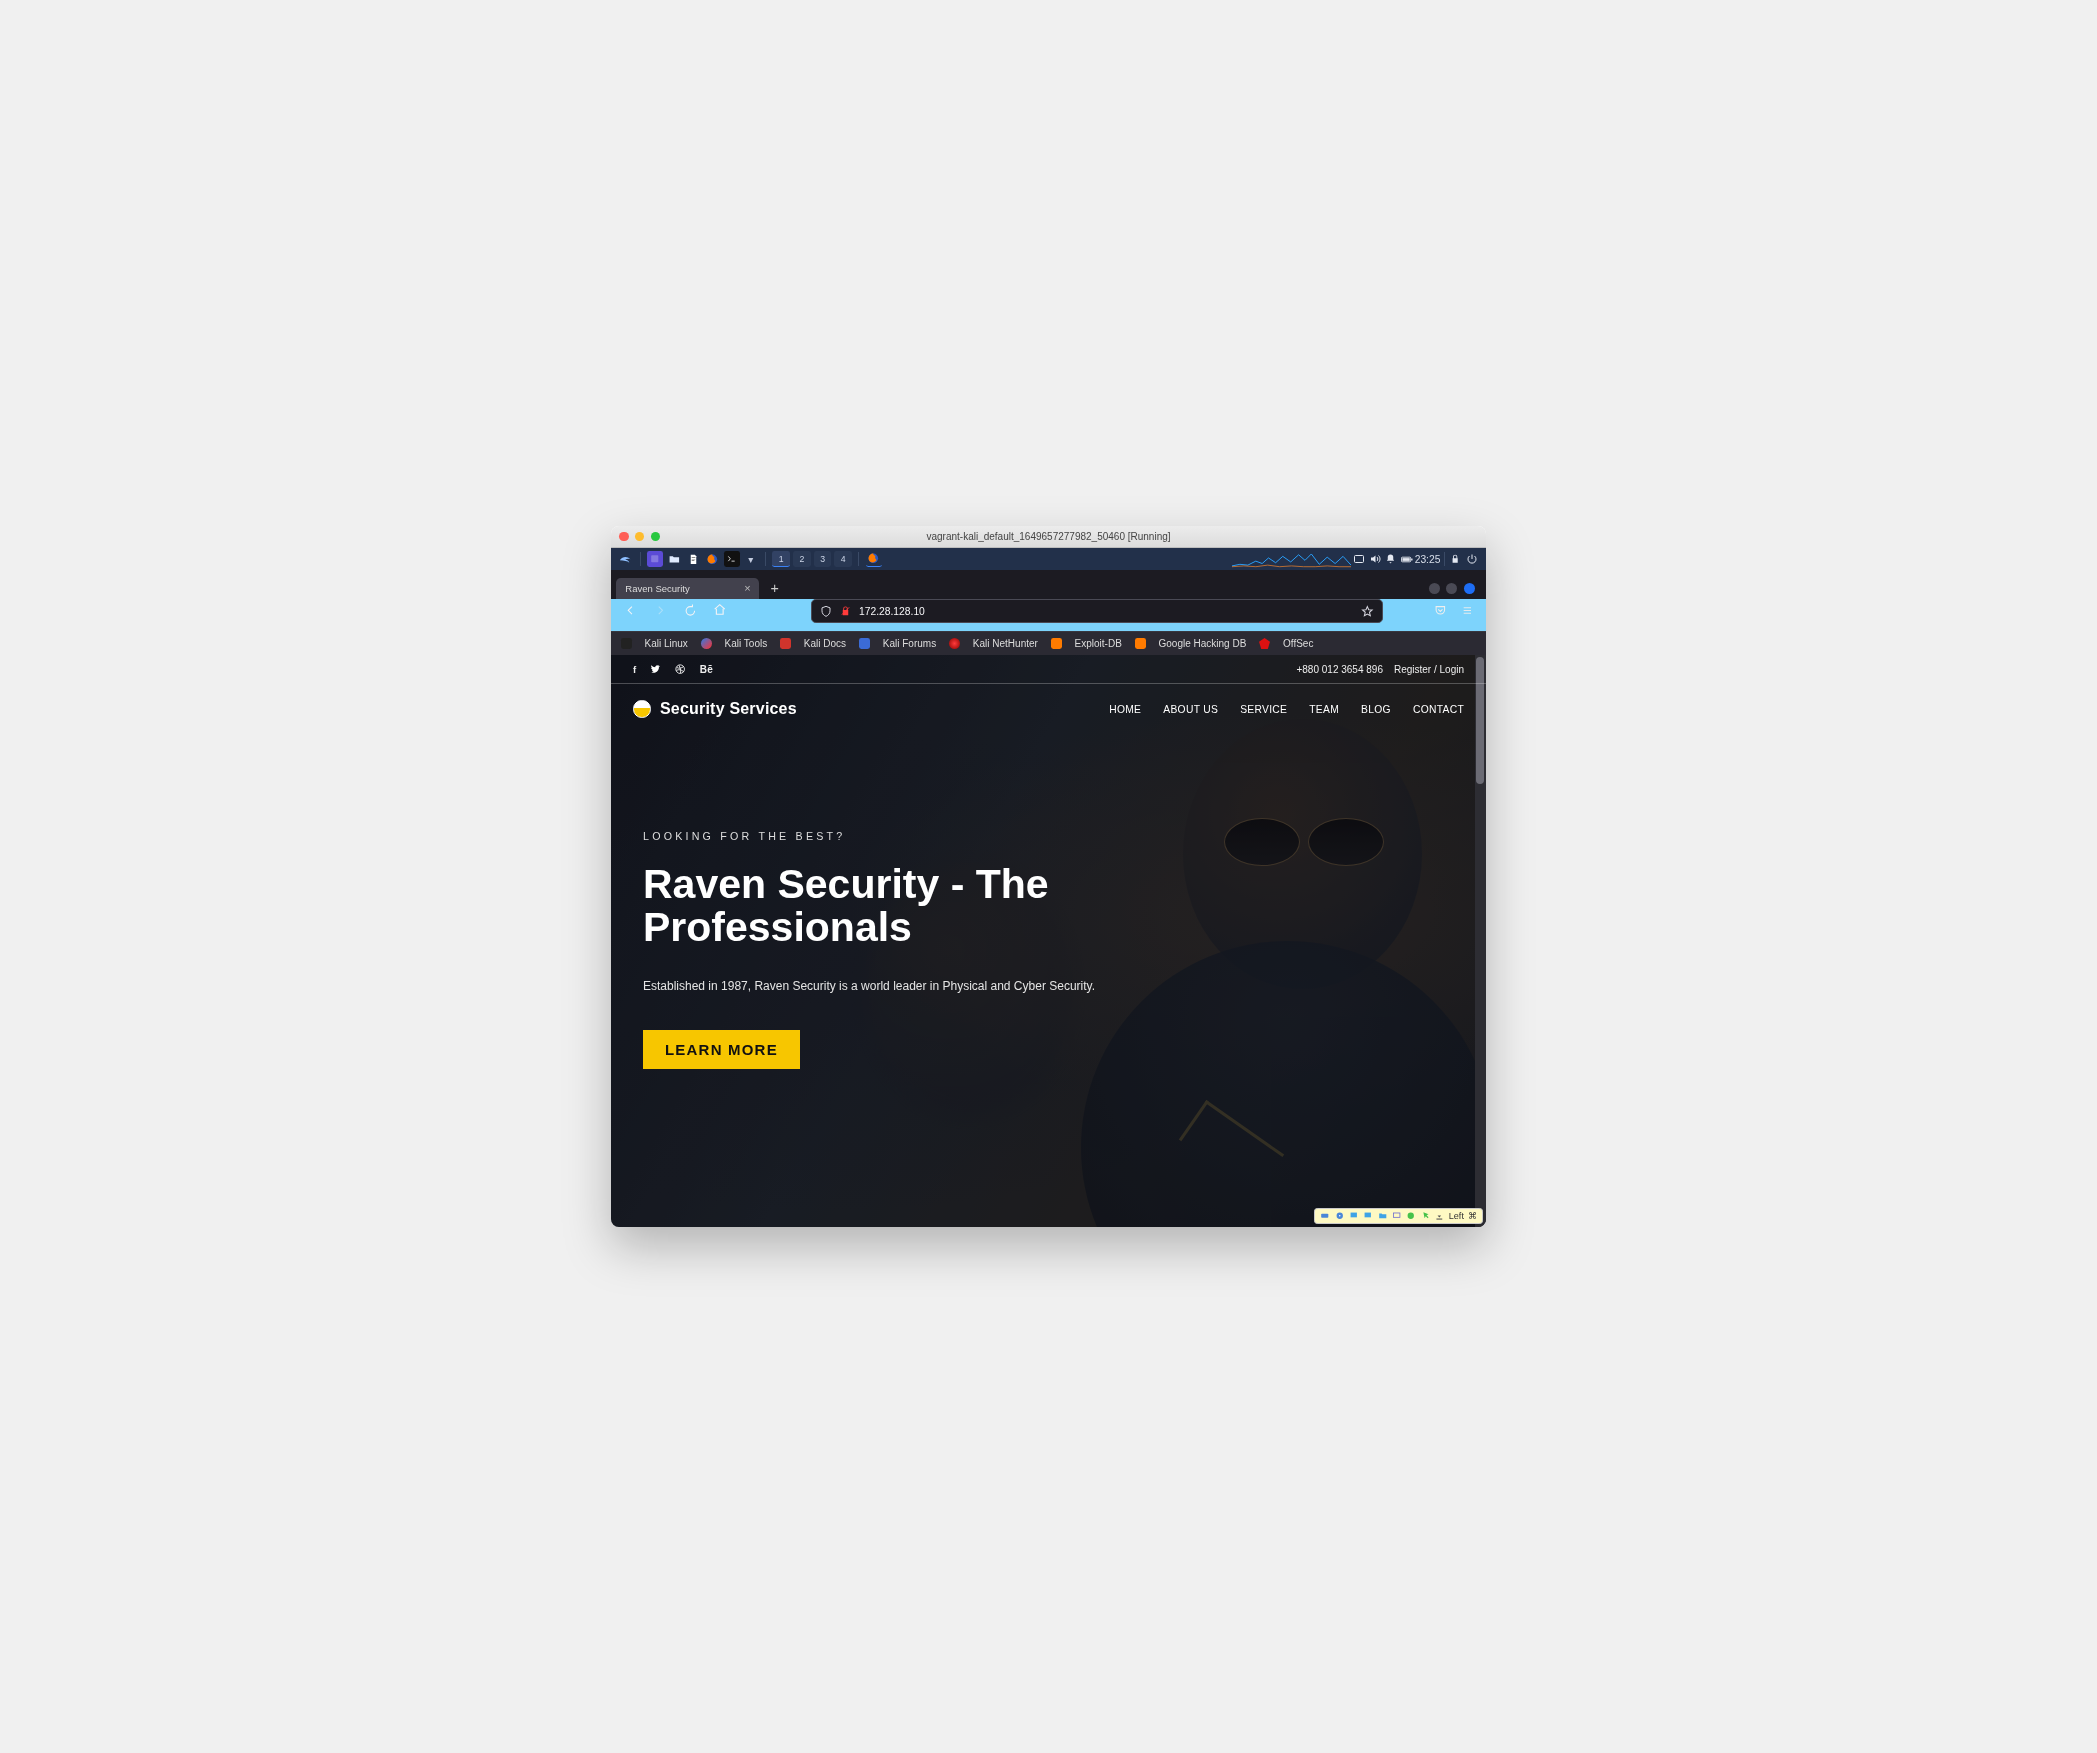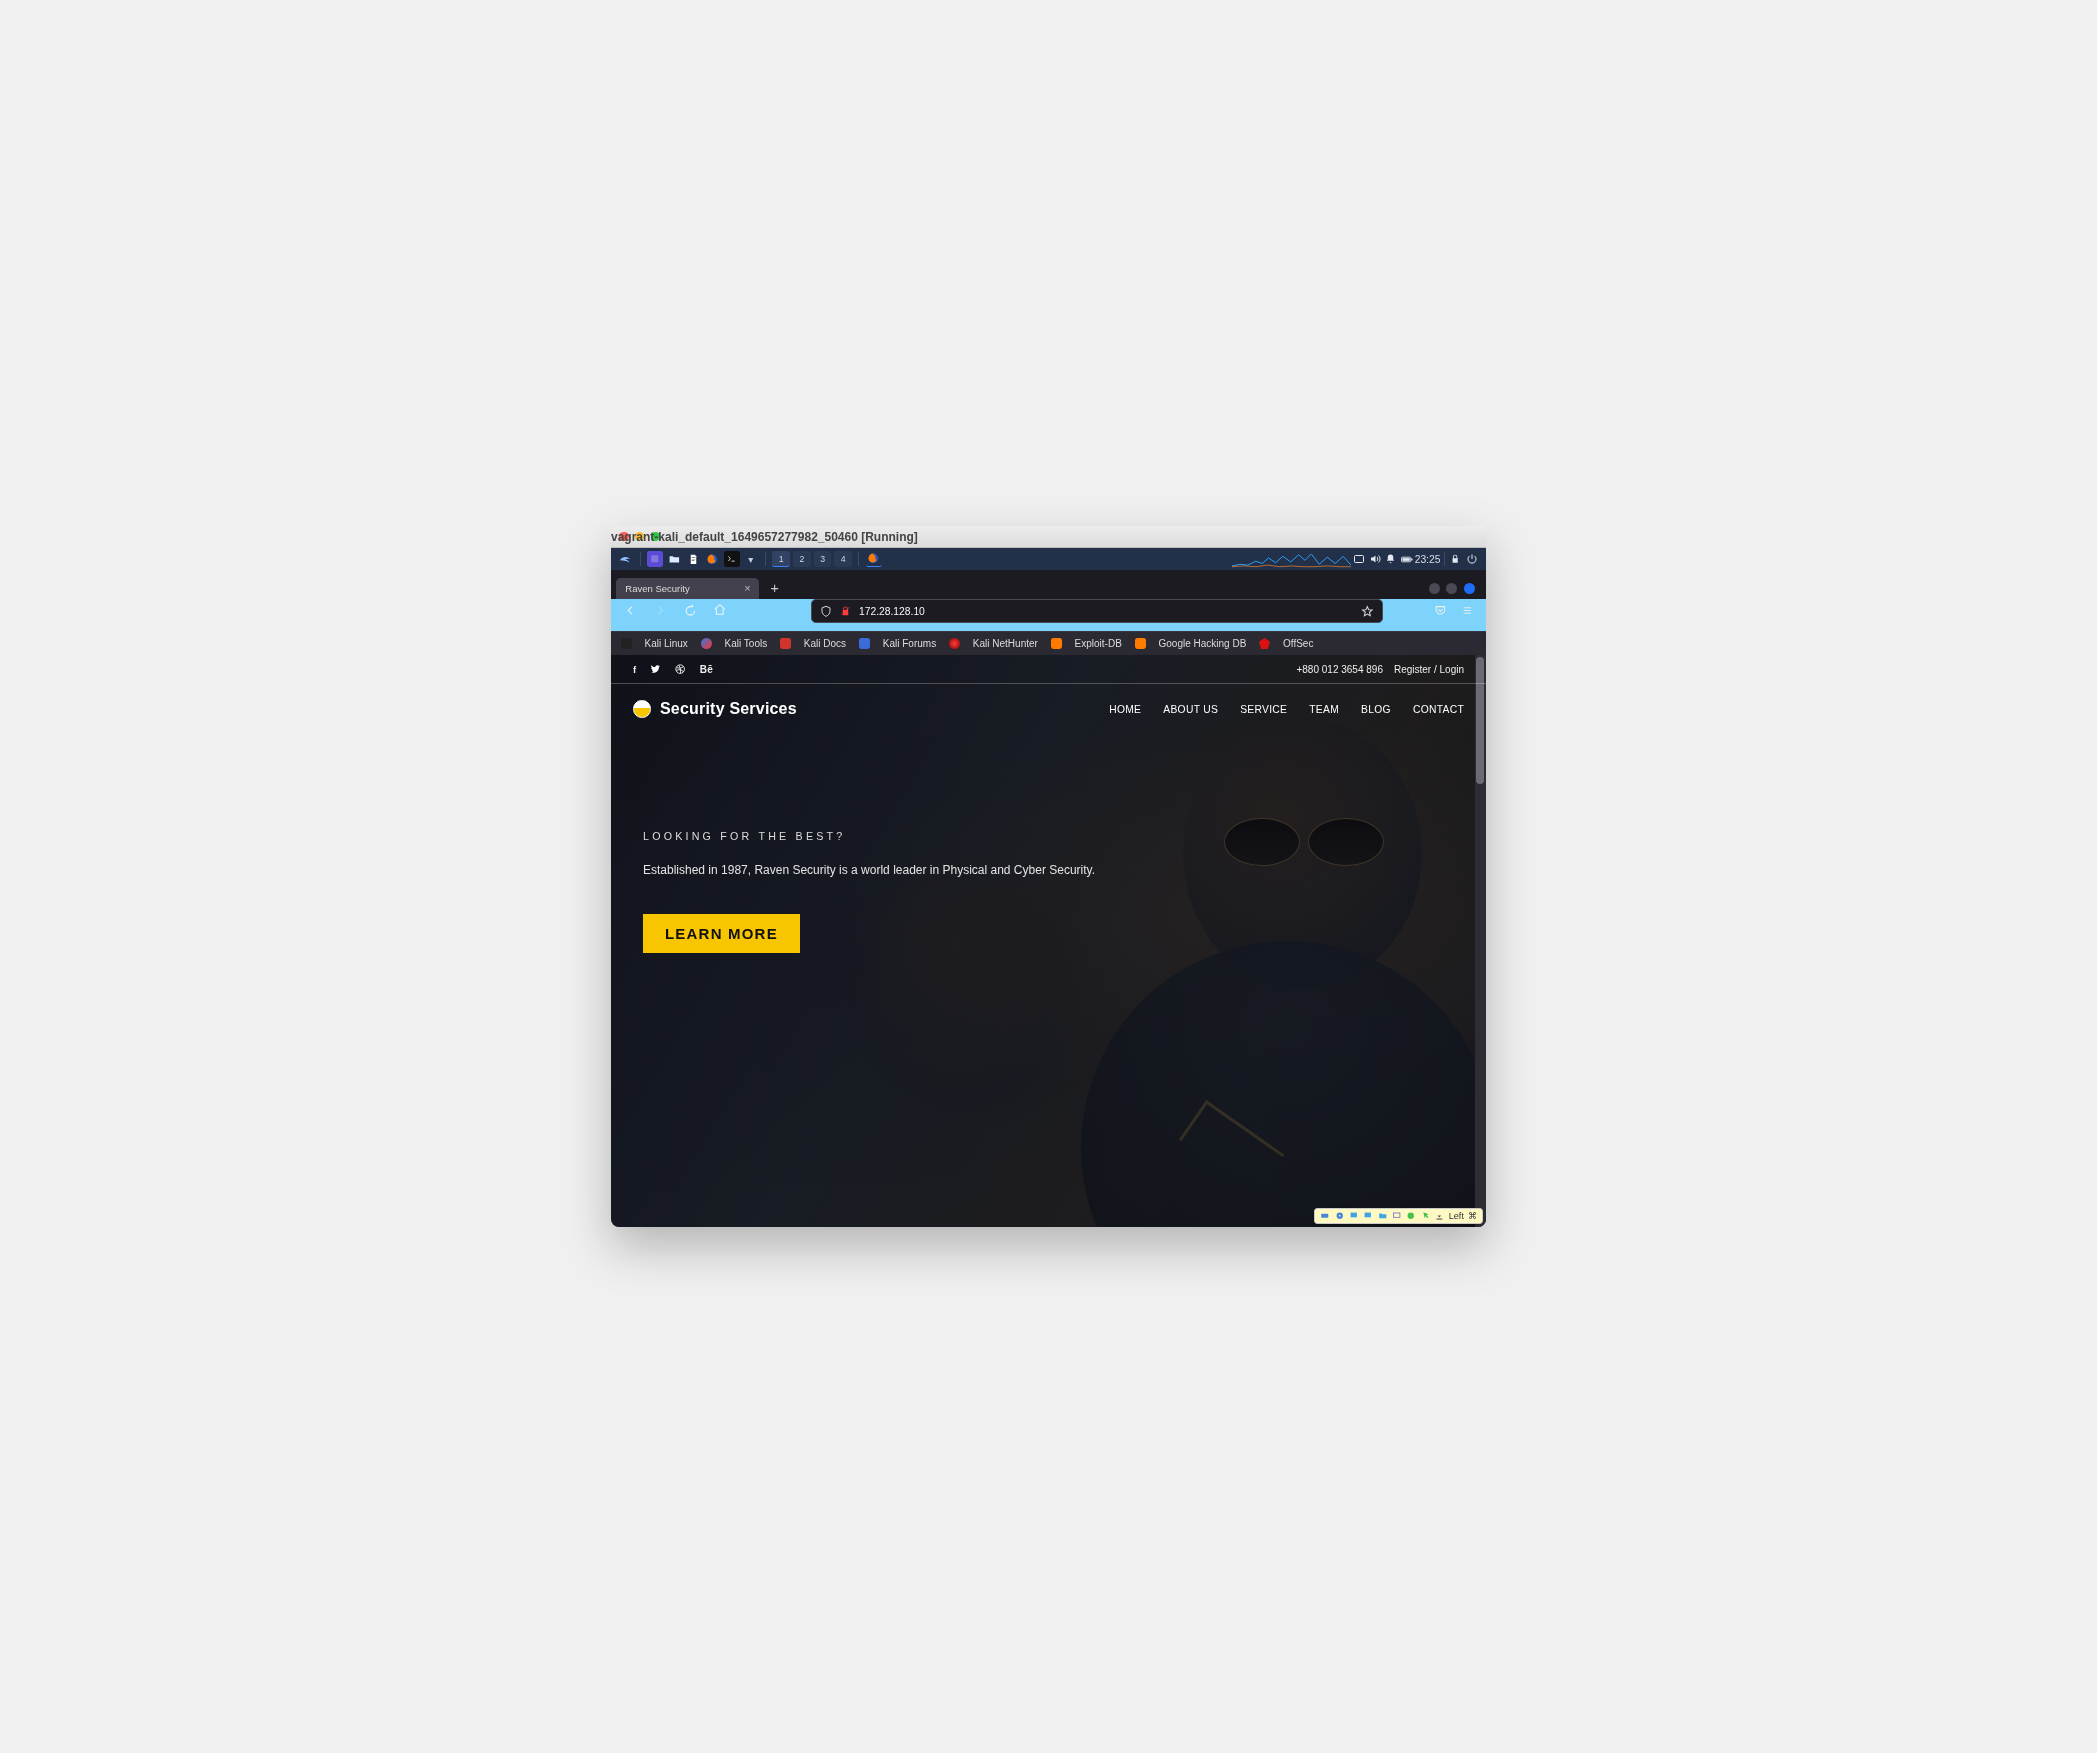--- a/index.html
+++ b/index.html
@@ -28,21 +28,21 @@
     background: linear-gradient(#ececec,#dcdcdc);
     display: flex;
     align-items: center;
     padding: 0 8px;
     position: relative;
     border-bottom:0.8px solid #bdbdbd;
   }
   .traffic { display:flex; gap:6.4px; }
   .dot { width:9.5px; height:9.5px; border-radius:50%; }
   .dot.red{background:#ff5f57;} .dot.yellow{background:#febc2e;} .dot.green{background:#28c840;}
-  .mac-title { position:absolute; left:0; right:0; font-size:12px; font-weight:700; color:#444;}
+  .mac-title { position:absolute; left:0; right:0; text-align:center; font-size:10px; font-weight:400; color:#444;}
 
   
   .kali-panel {
     height:22px;
     background:#22304a;
     display:flex;
     align-items:center;
     padding:0 6.4px;
     color:#d8dee9;
     font-size:10px;
@@ -434,20 +434,21 @@
         <span>ABOUT US</span>
         <span>SERVICE</span>
         <span>TEAM</span>
         <span>BLOG</span>
         <span>CONTACT</span>
       </div>
     </div>
 
     <div class="hero">
       <div class="eyebrow">LOOKING FOR THE BEST?</div>
+      <h1 class="headline">Raven Security - The Professionals</h1>
       <p class="sub">Established in 1987, Raven Security is a world leader in Physical and Cyber Security.</p>
       <a class="cta">LEARN MORE</a>
     </div>
 
     <div class="scrollbar">
       <div class="scrollbar-thumb"></div>
     </div>
   </div>
 
   <div class="vm-status">

